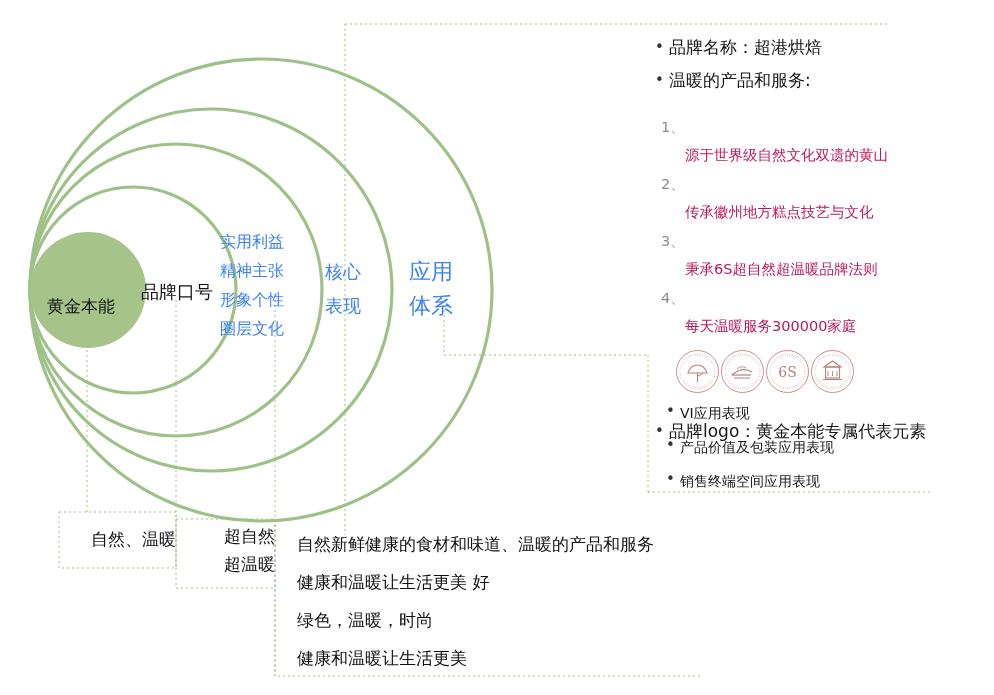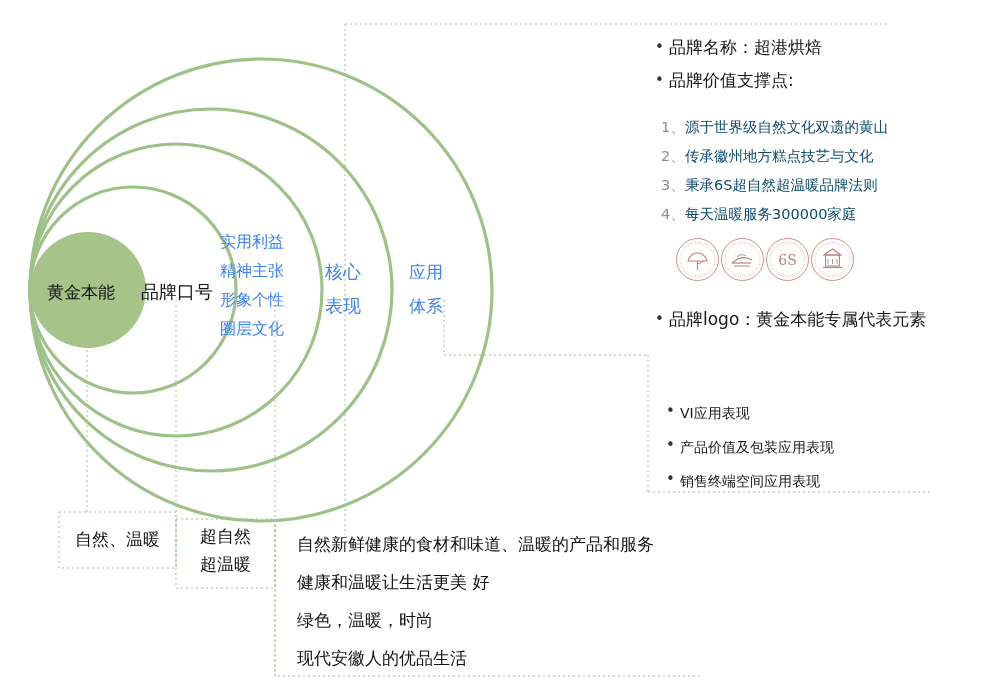--- a/index.html
+++ b/index.html
@@ -69,36 +69,37 @@
   .num-idx{
     flex:0 0 24px;
     font-size:14.5px;
     line-height:25px;
     color:#8d8d8d;
     white-space:nowrap;
   }
   .num-text{
     font-size:14.5px;
     line-height:25px;
-    color:#0c4a6e;
-    white-space:nowrap;
+    color:#be185d;
+    white-space:nowrap;
+    margin-top:28px;
   }
 
   
   .badge-row{display:flex;}
   .badge{
     width:45px;height:45px;border-radius:50%;
     position:relative;
   }
   .dbox-text{
     position:absolute;
     font-size:17px;
     line-height:27px;
     color:#121212;
-    text-align:center;
+    text-align:right;
     white-space:nowrap;
   }
 
   .bottom-lines{
     position:absolute;
     font-size:17px;
     line-height:35px;
     color:#121212;
     white-space:nowrap;
   }
@@ -141,65 +142,65 @@
 
     <circle cx="211" cy="290" r="181" fill="none" stroke="#9ec188" stroke-width="3.2"></circle>
 
     <circle cx="176" cy="290" r="146" fill="none" stroke="#9ec188" stroke-width="3.2"></circle>
 
     <circle cx="133" cy="290" r="103" fill="none" stroke="#9ec188" stroke-width="3.2"></circle>
 
     <circle cx="88" cy="290" r="58" fill="#a6c48a" stroke="none"></circle>
   </svg>
 
-  <div class="core-label" style="left:47px;top:281px;">黄金本能</div>
+  <div class="core-label" style="left:47px;top:295px;">黄金本能</div>
 
   <div class="ring-label" style="left:141px;top:279px;">品牌口号</div>
 
   <div class="stack-label" style="left:220px;top:227px;">
     <div>实用利益</div>
     <div>精神主张</div>
     <div>形象个性</div>
     <div>圈层文化</div>
   </div>
 
   <div class="stack-label" style="left:325px;top:255px;font-size:18px;line-height:34px;">
     <div>核心</div>
     <div>表现</div>
   </div>
 
-  <div class="stack-label" style="left:409px;top:255px;font-size:17px;line-height:34px;">
+  <div class="stack-label" style="left:409px;top:255px;font-size:22px;line-height:34px;">
     <div>应用</div>
     <div>体系</div>
   </div>
 
   <div class="dbox-text" style="left:59px;top:526px;width:117px;">自然、温暖</div>
 
   <div class="dbox-text" style="left:176px;top:522px;width:99px;line-height:28px;">
     <div>超自然</div>
     <div>超温暖</div>
   </div>
 
   <div class="bottom-lines" style="left:297px;top:527px;">
     <div>自然新鲜健康的食材和味道、温暖的产品和服务</div>
     <div>健康和温暖让生活更美 好</div>
     <div>绿色，温暖，时尚</div>
-    <div>现代安徽人的优品生活</div>
+    <div>健康和温暖让生活更美</div>
   </div>
 
   <div class="abs" style="left:655px;top:34px;width:335px;">
 
     <div class="bullet-row">
       <span class="bullet-dot">•</span>
       <span class="bullet-text">品牌名称：超港烘焙</span>
     </div>
 
     <div class="bullet-row" style="margin-bottom:22px;">
       <span class="bullet-dot">•</span>
-      <span class="bullet-text">品牌价值支撑点:</span>
+      <span class="bullet-text">温暖的产品和服务:</span>
     </div>
 
     <div style="padding-left:6px;">
       <div class="num-row">
         <span class="num-idx">1、</span>
         <span class="num-text">源于世界级自然文化双遗的黄山</span>
       </div>
       <div class="num-row">
         <span class="num-idx">2、</span>
         <span class="num-text">传承徽州地方糕点技艺与文化</span>

